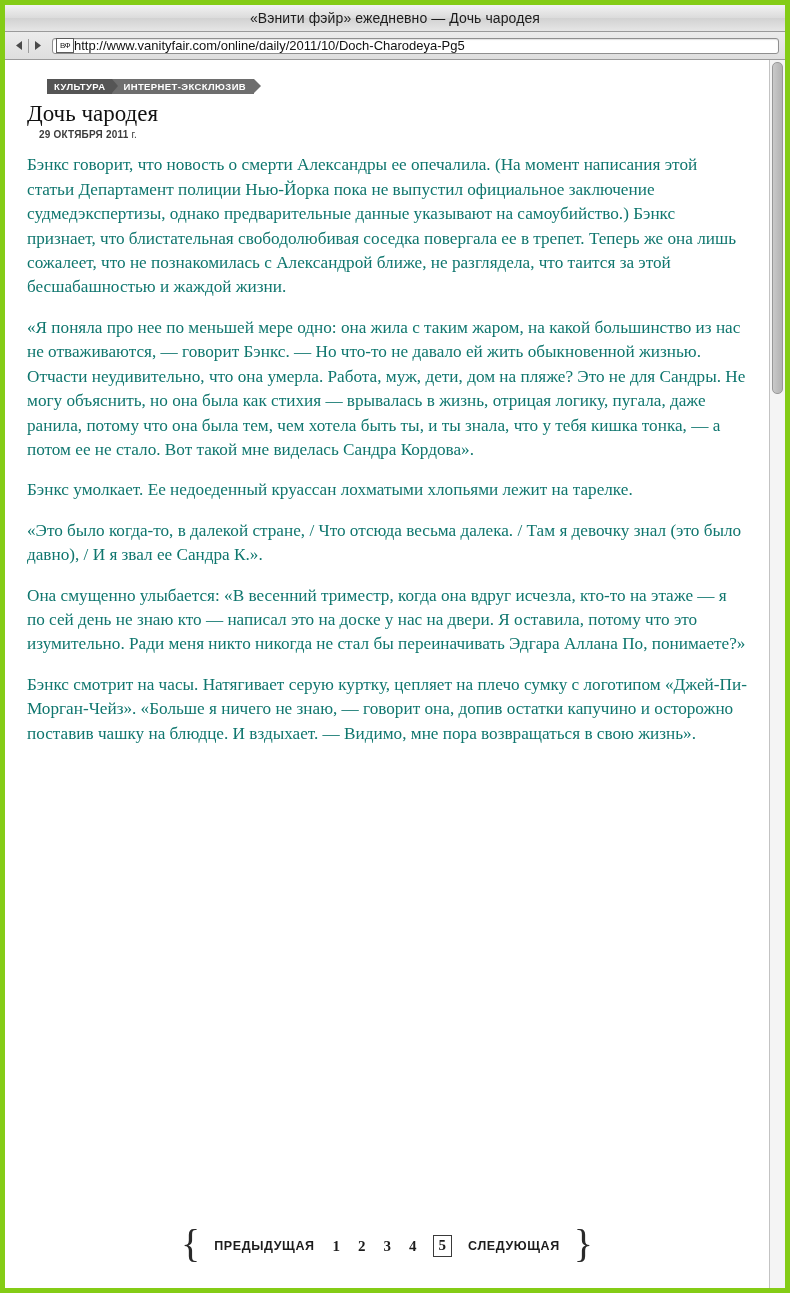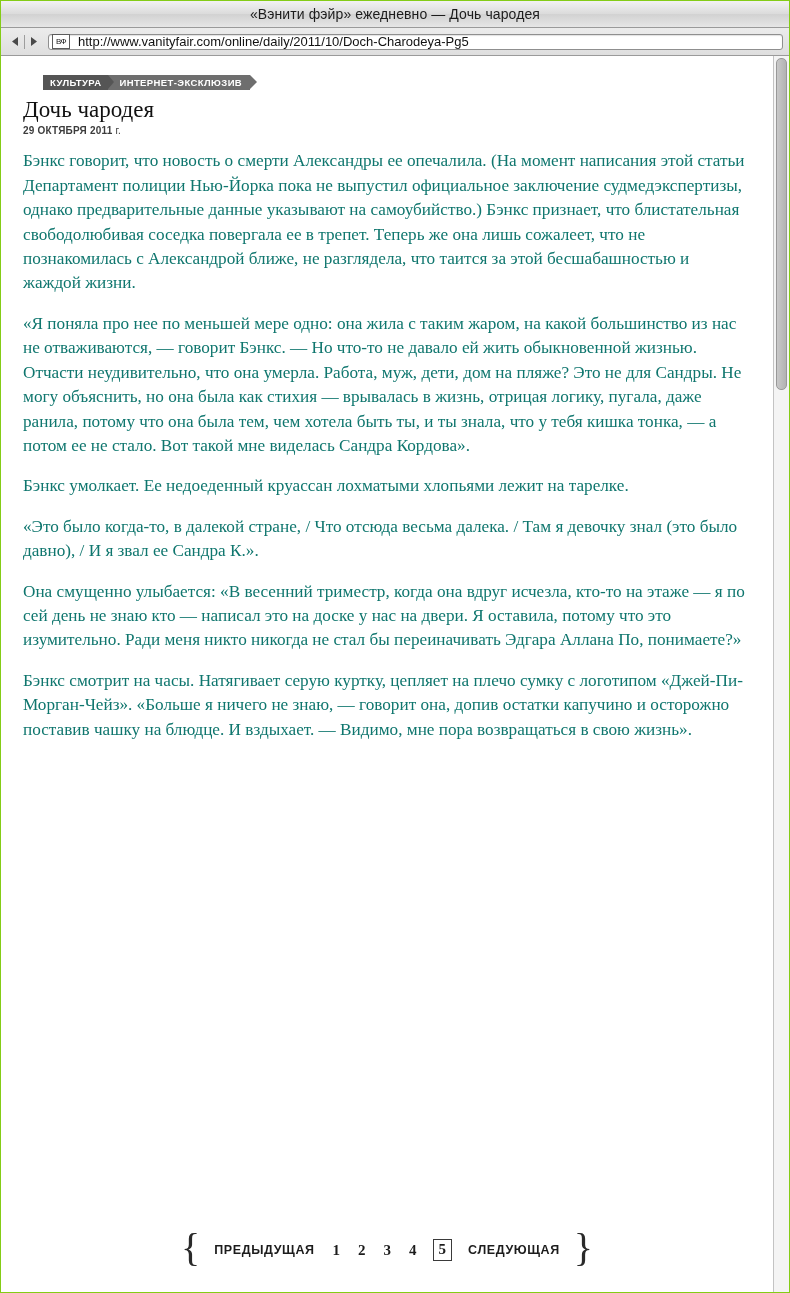--- a/index.html
+++ b/index.html
@@ -11,21 +11,21 @@
     width: 790px;
     height: 1293px;
     font-family: "Liberation Sans", sans-serif;
     -webkit-font-smoothing: antialiased;
   }
 
   .browser-window {
     width: 790px;
     height: 1293px;
     box-sizing: border-box;
-    border: 1px solid #84cc16;
+    border: 5px solid #84cc16;
     background: #ffffff;
     display: flex;
     flex-direction: column;
     position: relative;
   }
 
   
   .titlebar {
     height: 27px;
     box-sizing: border-box;
@@ -78,21 +78,21 @@
   .addressbar {
     flex: 1;
     height: 16px;
     box-sizing: border-box;
     background: #ffffff;
     border: 1px solid #8f8f8f;
     border-radius: 3px;
     display: flex;
     align-items: center;
     padding: 0 3px;
-    gap: 8px;
+    gap: 0;
     box-shadow: inset 0 1px 1px rgba(0,0,0,0.12);
   }
   .favicon {
     width: 16px;
     height: 13px;
     border: 1px solid #5c5c5c;
     background: #ffffff;
     font-size: 8px;
     line-height: 13px;
     text-align: center;
@@ -200,21 +200,21 @@
     color: #111111;
     margin: 0 0 3px 0;
     font-weight: normal;
   }
   .dateline {
     font-family: "Liberation Sans", sans-serif;
     font-size: 10px;
     font-weight: bold;
     color: #3c3c3c;
     letter-spacing: 0.2px;
-    margin: 0 0 13px 0;
+    margin: 0 0 13px 12px;
   }
   .dateline .suffix {
     font-weight: normal;
   }
 
   
   .article p {
     font-family: "Liberation Serif", serif;
     font-size: 17.2px;
     line-height: 1.42;

